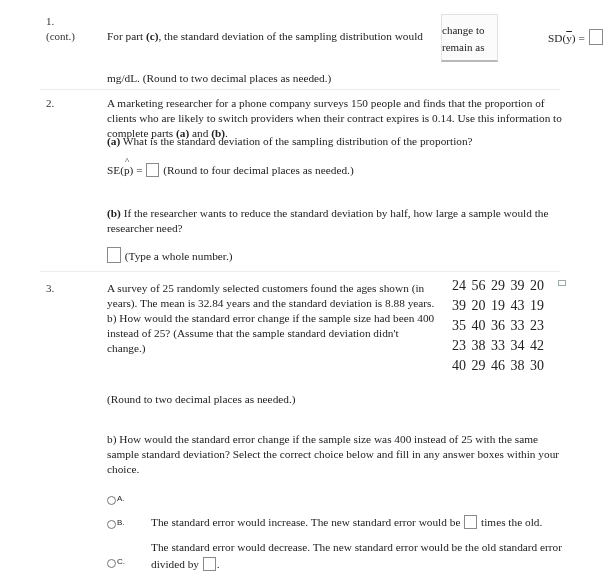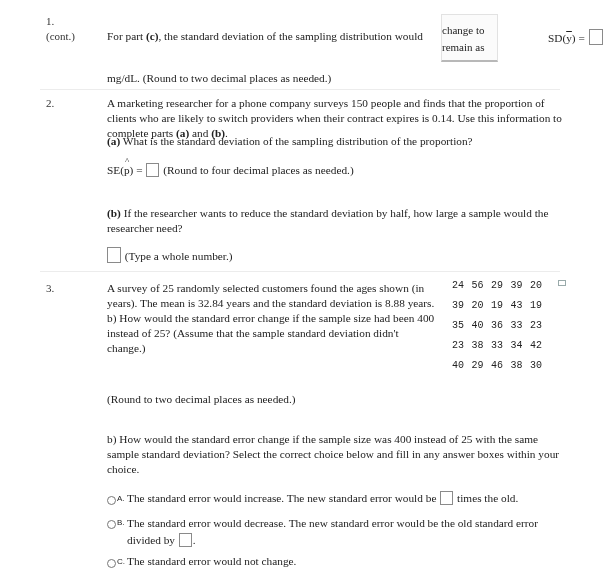--- a/index.html
+++ b/index.html
@@ -23,33 +23,33 @@
       border: 1px solid #e2e2e2; border-bottom: 2px solid #b8b8b8;
       background: #fbfbfb; box-sizing: border-box;
       font-size: 11px; line-height: 17px; text-align: left; padding-top: 7px;
     }
     .dropdown div { cursor: pointer; }
     .overline { text-decoration: overline; }
     .hat { position: relative; display: inline-block; }
     .hat::before { content: "^"; position: absolute; top: -9px; left: 1px; font-size: 9px; }
     .grid { position: absolute; left: 452px; top: 278px; }
     .grid-row { display: flex; height: 20px; }
-    .grid-row span { width: 19.5px; font-size: 10px; font-family: Liberation Mono, monospace; }
+    .grid-row span { width: 19.5px; font-size: 14px; }
     .popout-icon {
       position: absolute; left: 558px; top: 280px; width: 8px; height: 6px;
       border: 1px solid #9aa; box-sizing: border-box;
     }
     .radio {
       display: inline-block; width: 9px; height: 9px; border: 1px solid #777;
       border-radius: 50%; box-sizing: border-box; vertical-align: -1px;
     }
     .opt-letter { font-family: "Liberation Sans", sans-serif; font-size: 8px; vertical-align: 3px; margin-left: 1px; }
     .choice { position: absolute; left: 107px; width: 460px; }
     .choice .label { position: absolute; left: 0; top: 0; }
-    .choice .txt { position: absolute; left: 20px; width: 425px; }
+    .choice .txt { position: absolute; left: 44px; width: 425px; margin-top: 24px; }
   </style>
 </head>
 <body>
 
 <div class="num" style="top:14px;">1.</div>
 <div class="num" style="top:29px; left:46px;">(cont.)</div>
 <div class="abs" style="left:107px; top:29px;">
   <span>For part </span><b>(c)</b><span>, the standard deviation of the sampling distribution would</span>
 </div>
 <div class="dropdown">

